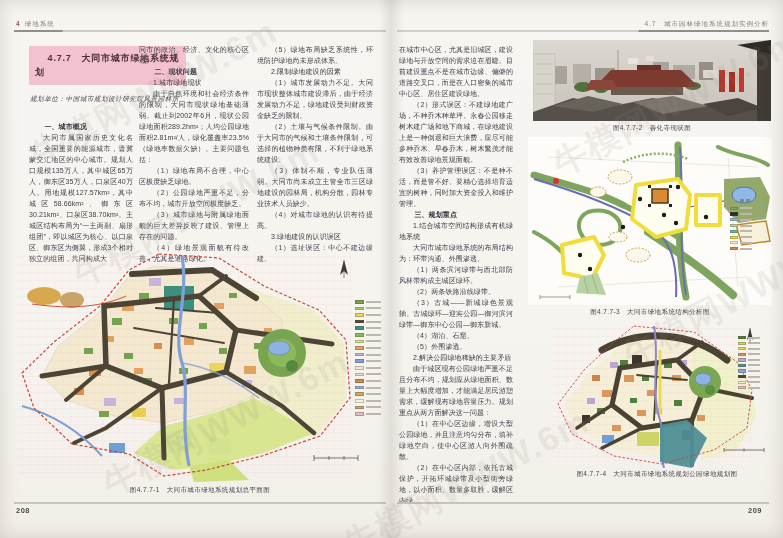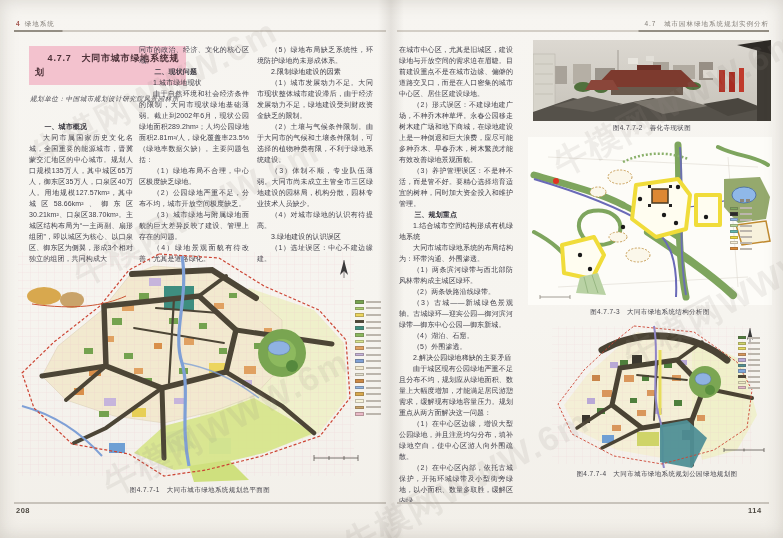--- a/index.html
+++ b/index.html
@@ -563,21 +563,21 @@
           </div>
           <div class="lg-row">
             <span class="lg-sw" style="background: rgb(227, 184, 200);"></span>
             <span class="lg-tx"></span>
           </div>
         </div>
     </div>
     <div class="cap" style="left:542px;top:470px;width:230px;">图4.7.7-4　大同市城市绿地系统规划公园绿地规划图</div>
 
     <div class="frule" style="left:397px;top:502px;width:372px;"></div>
-    <div class="pnum" style="left:748px;top:506px;">114</div>
+    <div class="pnum" style="left:748px;top:506px;">209</div>
   </div>
 
   <div class="gutter"></div>
 
   <span class="wm" style="left:18px;top:70px;">牛模网WWW.6m</span>
   <span class="wm" style="left:60px;top:190px;">牛模网WWW.6m</span>
   <span class="wm" style="left:90px;top:400px;">牛模网WWW.6m</span>
   <span class="wm" style="left:330px;top:460px;">牛模网WWW.6m</span>
   <span class="wm" style="left:540px;top:80px;">牛模网WWW.6m</span>
   <span class="wm" style="left:610px;top:270px;">牛模网WWW.6m</span>

